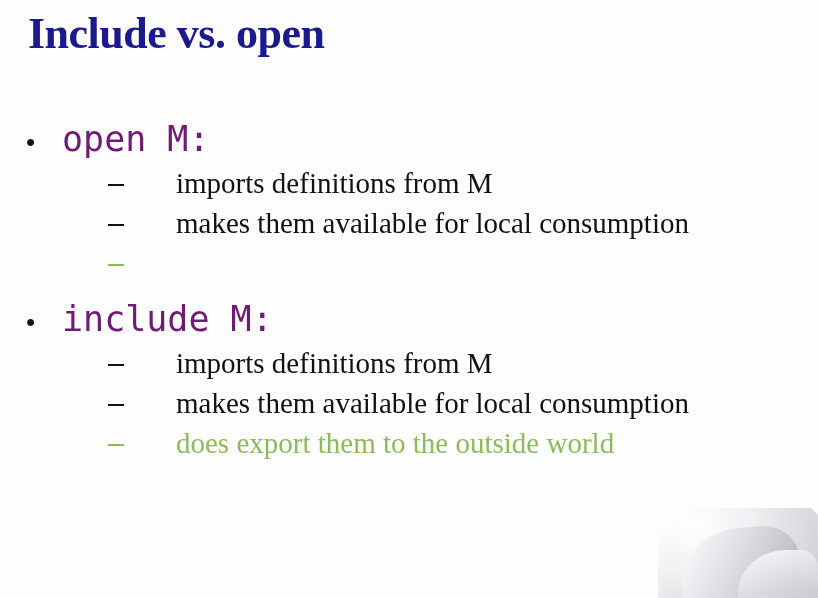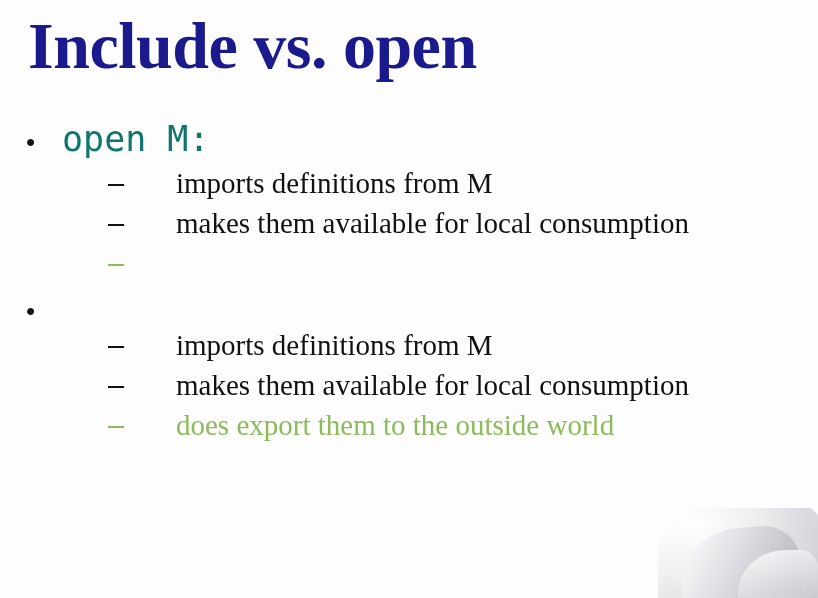--- a/index.html
+++ b/index.html
@@ -18,21 +18,21 @@
     position: absolute;
     inset: 0;
     background: #fdfdfd;
   }
   .title {
     position: absolute;
     left: 28px;
     top: 8px;
     font-family: "Liberation Serif", serif;
     font-weight: bold;
-    font-size: 66px;
+    font-size: 44px;
     color: #1a1a8c;
     letter-spacing: -0.5px;
     white-space: nowrap;
   }
   .body-list {
     position: absolute;
     left: 26px;
     top: 118px;
     right: 20px;
   }
@@ -44,21 +44,21 @@
   .lvl1 .bullet {
     width: 36px;
     font-size: 26px;
     color: #111;
     line-height: 1;
     flex: 0 0 36px;
   }
   .lvl1 .code {
     font-family: "DejaVu Sans Mono", monospace;
     font-size: 35px;
-    color: #0f766e;
+    color: #701a75;
     letter-spacing: 0px;
     line-height: 1.25;
   }
   .lvl2 {
     display: flex;
     align-items: baseline;
     margin-left: 82px;
     margin-bottom: 1px;
   }
   .lvl2 .dash {
@@ -143,20 +143,21 @@
       <div class="lvl2">
         <span class="dash green">–</span>
       </div>
     </div>
 
     <div class="spacer-block"></div>
 
     <div class="block">
       <div class="lvl1">
         <span class="bullet">•</span>
+        <span class="code">include M:</span>
       </div>
       <div class="lvl2">
         <span class="dash dark">–</span>
         <span class="text dark">imports definitions from M</span>
       </div>
       <div class="lvl2">
         <span class="dash dark">–</span>
         <span class="text dark">makes them available for local consumption</span>
       </div>
       <div class="lvl2">

